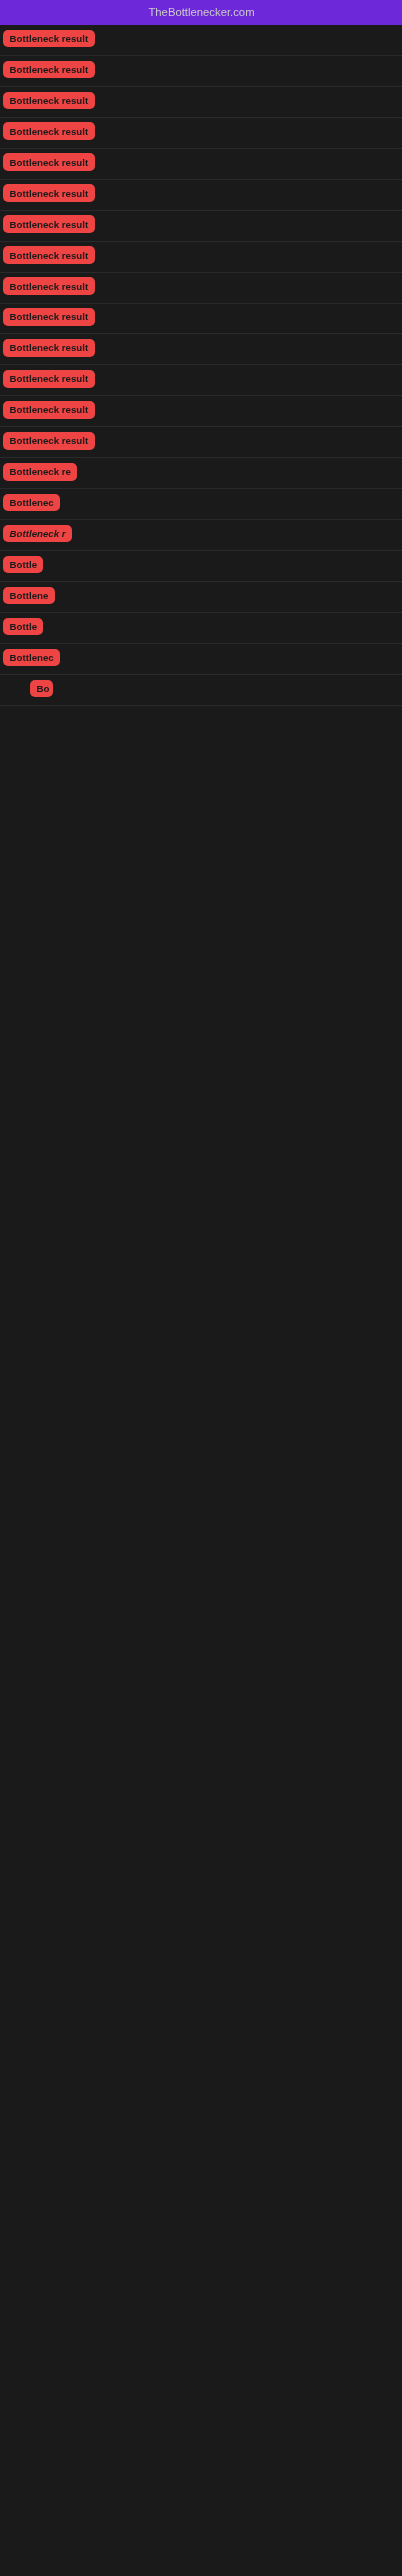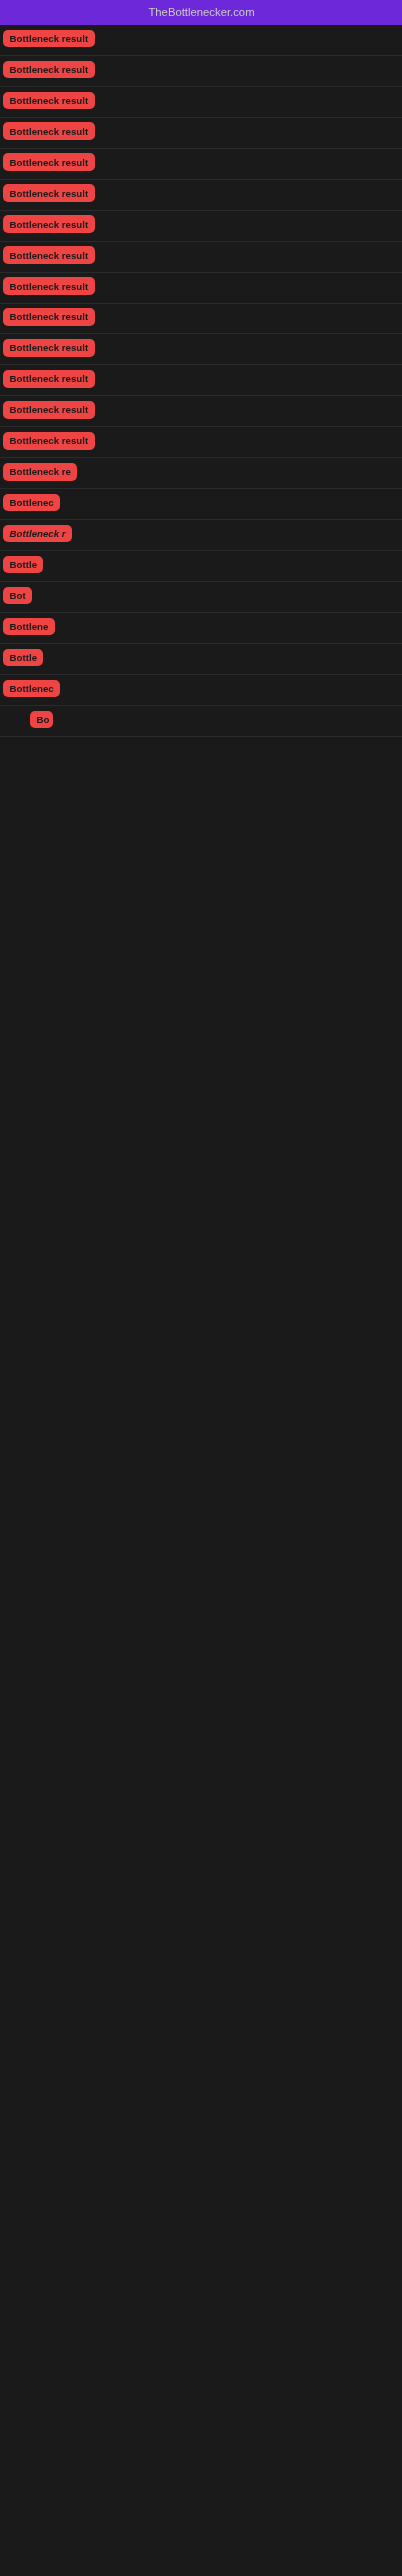--- a/index.html
+++ b/index.html
@@ -60,19 +60,18 @@
     <div class="row"><span class="bottleneck-badge" style="max-width: 105px;">Bottleneck result</span></div>
     <div class="row"><span class="bottleneck-badge" style="max-width: 105px;">Bottleneck result</span></div>
     <div class="row"><span class="bottleneck-badge" style="max-width: 105px;">Bottleneck result</span></div>
     <div class="row"><span class="bottleneck-badge" style="max-width: 105px;">Bottleneck result</span></div>
     <div class="row"><span class="bottleneck-badge" style="max-width: 105px;">Bottleneck result</span></div>
     <div class="row"><span class="bottleneck-badge" style="max-width: 105px;">Bottleneck result</span></div>
     <div class="row"><span class="bottleneck-badge" style="max-width: 82px;">Bottleneck re</span></div>
     <div class="row"><span class="bottleneck-badge" style="max-width: 64px;">Bottlenec</span></div>
     <div class="row"><span class="bottleneck-badge" style="max-width: 72px; font-style: italic;">Bottleneck r</span></div>
     <div class="row"><span class="bottleneck-badge" style="max-width: 55px;">Bottle</span></div>
-    <div class="row"><span class="bottleneck-badge" style="max-width: 31px;">Bot</span></div>
     <div class="row"><span class="bottleneck-badge" style="max-width: 58px;">Bottlene</span></div>
     <div class="row"><span class="bottleneck-badge" style="max-width: 47px; text-align: center;">Bottle</span></div>
     <div class="row"><span class="bottleneck-badge" style="max-width: 63px;">Bottlenec</span></div>
     <div class="row"><span class="bottleneck-badge" style="max-width: 22.5px; margin-left: 27px;">Bo</span></div>
   </div>
 
 
 </body></html>

